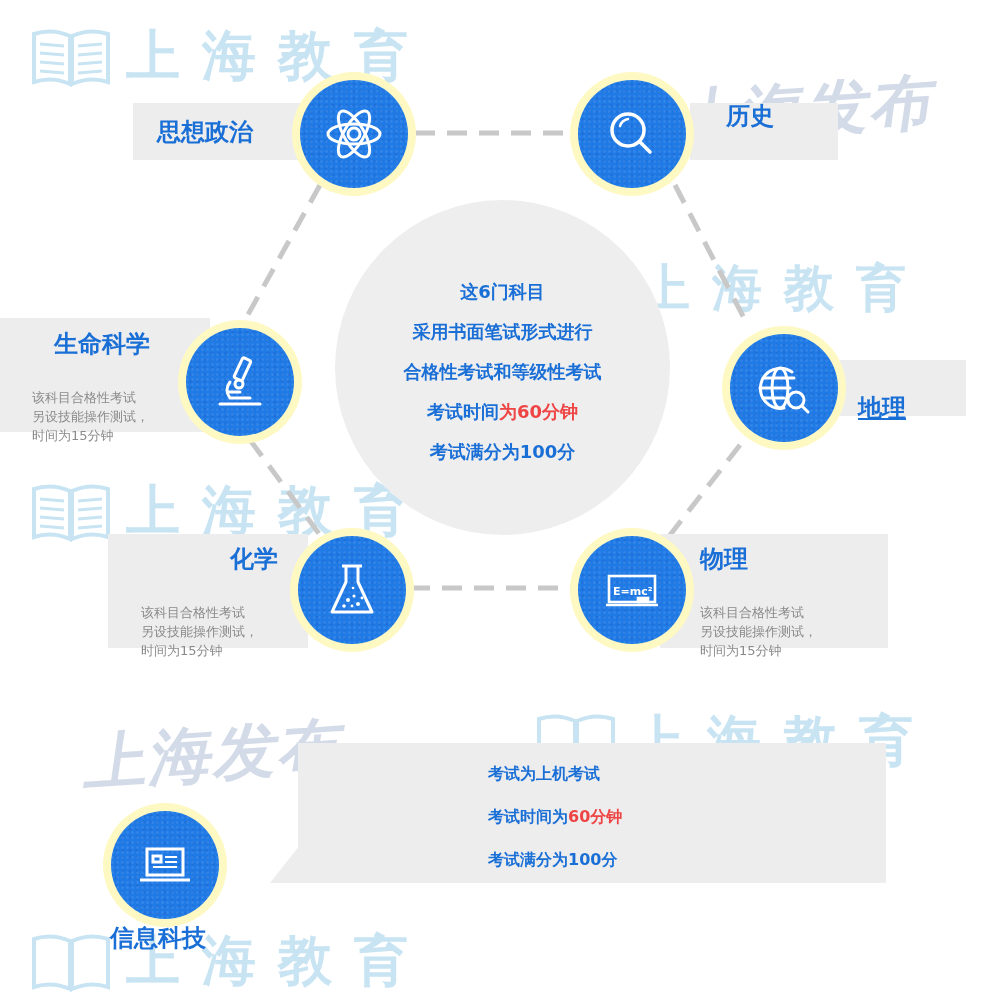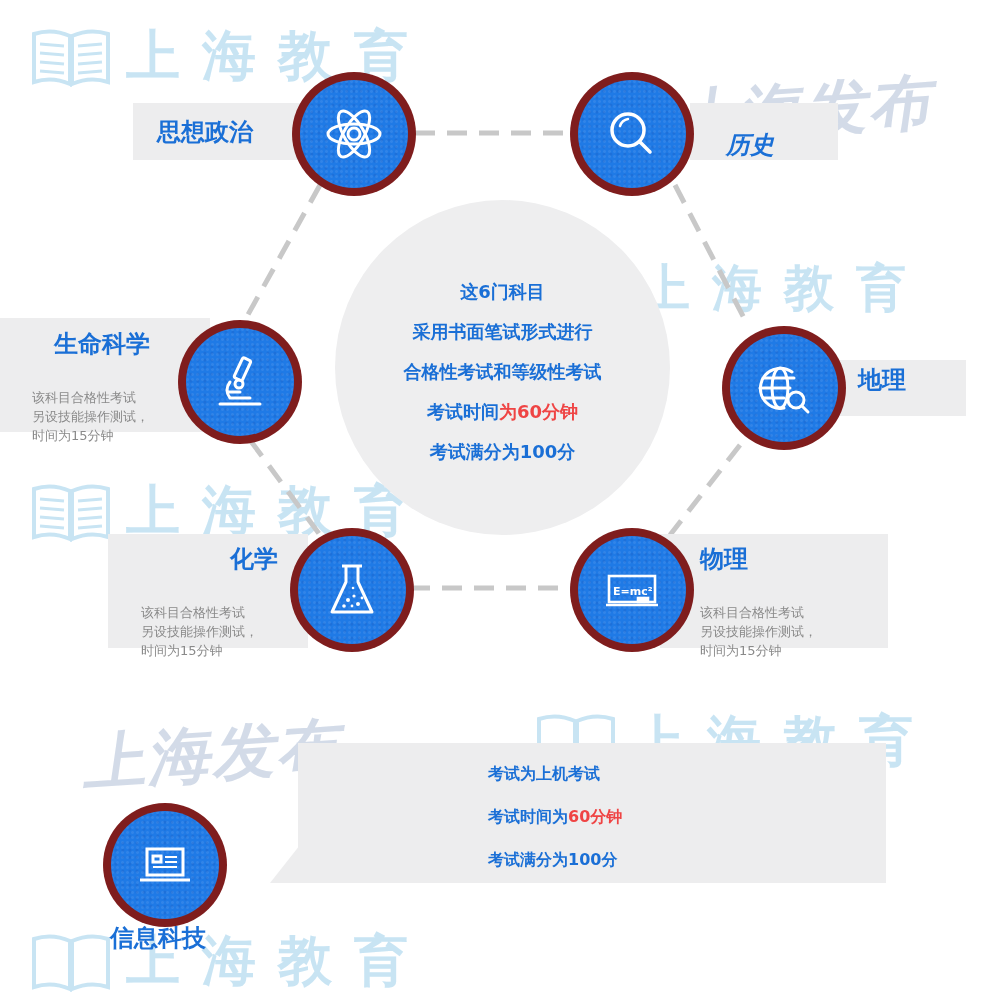--- a/index.html
+++ b/index.html
@@ -18,21 +18,21 @@
 
   
   .center-circle { position: absolute; left: 335px; top: 200px; width: 335px; height: 335px; border-radius: 50%; background: #eeeeef; }
   .center-text { position: absolute; left: 335px; top: 272px; width: 335px; text-align: center; color: #1a6fd6; font-weight: bold; font-size: 18px; line-height: 40px; }
   .hl { color: #ef4444; }
 
   
   .panel { position: absolute; background: #ededee; }
 
   
-  .node { position: absolute; width: 124px; height: 124px; border-radius: 50%; background: #7f1d1d; display: flex; align-items: center; justify-content: center; }
+  .node { position: absolute; width: 124px; height: 124px; border-radius: 50%; background: #fef9c3; display: flex; align-items: center; justify-content: center; }
   .node .disc { width: 108px; height: 108px; border-radius: 50%; background: #1f7ae6;
      background-image: radial-gradient(circle at 30% 30%, rgba(255,255,255,0.08) 0 1px, transparent 2px), radial-gradient(circle at 70% 60%, rgba(0,0,80,0.08) 0 1px, transparent 2px);
      background-size: 5px 5px, 7px 7px; display:flex; align-items:center; justify-content:center; }
   .node svg { width: 60px; height: 60px; }
 
   .title { position: absolute; color: #1a6fd6; font-weight: bold; font-size: 24px; white-space: nowrap; }
   .desc { position: absolute; color: #8a8a8a; font-size: 13px; line-height: 19px; white-space: nowrap; margin-top: 22px; }
 
   .info-text { position: absolute; left: 488px; top: 752px; color: #1a6fd6; font-weight: bold; font-size: 16px; line-height: 43px; white-space: nowrap; }
 </style>
@@ -132,21 +132,21 @@
   <div class="disc">
     <svg viewBox="0 0 60 60">
       <g fill="none" stroke="#fff" stroke-width="3.5" stroke-linecap="round">
         <circle cx="26" cy="26" r="16"></circle>
         <path d="M18 22 Q20 16 26 15" stroke-width="2.5"></path>
         <line x1="38" y1="38" x2="48" y2="48"></line>
       </g>
     </svg>
   </div>
 </div>
-<div class="title" style="left:726px; top:129px;font-style:italic;">历史</div>
+<div class="title" style="left:726px; top:100px;">历史</div>
 
 <div class="node" style="left:178px; top:320px;">
   <div class="disc">
     <svg viewBox="0 0 60 60">
       <g fill="none" stroke="#fff" stroke-width="3" stroke-linecap="round" stroke-linejoin="round">
         <rect x="28" y="6" width="9" height="22" rx="2" transform="rotate(25 32 17)"></rect>
         <circle cx="29" cy="32" r="4"></circle>
         <path d="M20 30 Q14 38 20 46 L40 46"></path>
         <line x1="10" y1="52" x2="50" y2="52"></line>
         <line x1="18" y1="40" x2="30" y2="40"></line>
@@ -168,21 +168,21 @@
         <path d="M38 14 A20 20 0 1 0 30 50"></path>
         <ellipse cx="26" cy="30" rx="8" ry="20"></ellipse>
         <line x1="6" y1="30" x2="36" y2="30"></line>
         <path d="M9 20 L40 20 M9 40 L30 40"></path>
         <circle cx="42" cy="42" r="8"></circle>
         <line x1="48" y1="48" x2="54" y2="54"></line>
       </g>
     </svg>
   </div>
 </div>
-<div class="title" style="left:858px; top:364px;">地理</div>
+<div class="title" style="left:858px; top:392px;text-decoration:underline;">地理</div>
 
 <div class="node" style="left:290px; top:528px;">
   <div class="disc">
     <svg viewBox="0 0 60 60">
       <g fill="none" stroke="#fff" stroke-width="3" stroke-linejoin="round">
         <line x1="20" y1="6" x2="40" y2="6"></line>
         <path d="M24 6 L24 22 L10 52 L50 52 L36 22 L36 6"></path>
       </g>
       <g fill="#fff">
         <circle cx="26" cy="40" r="2"></circle>

